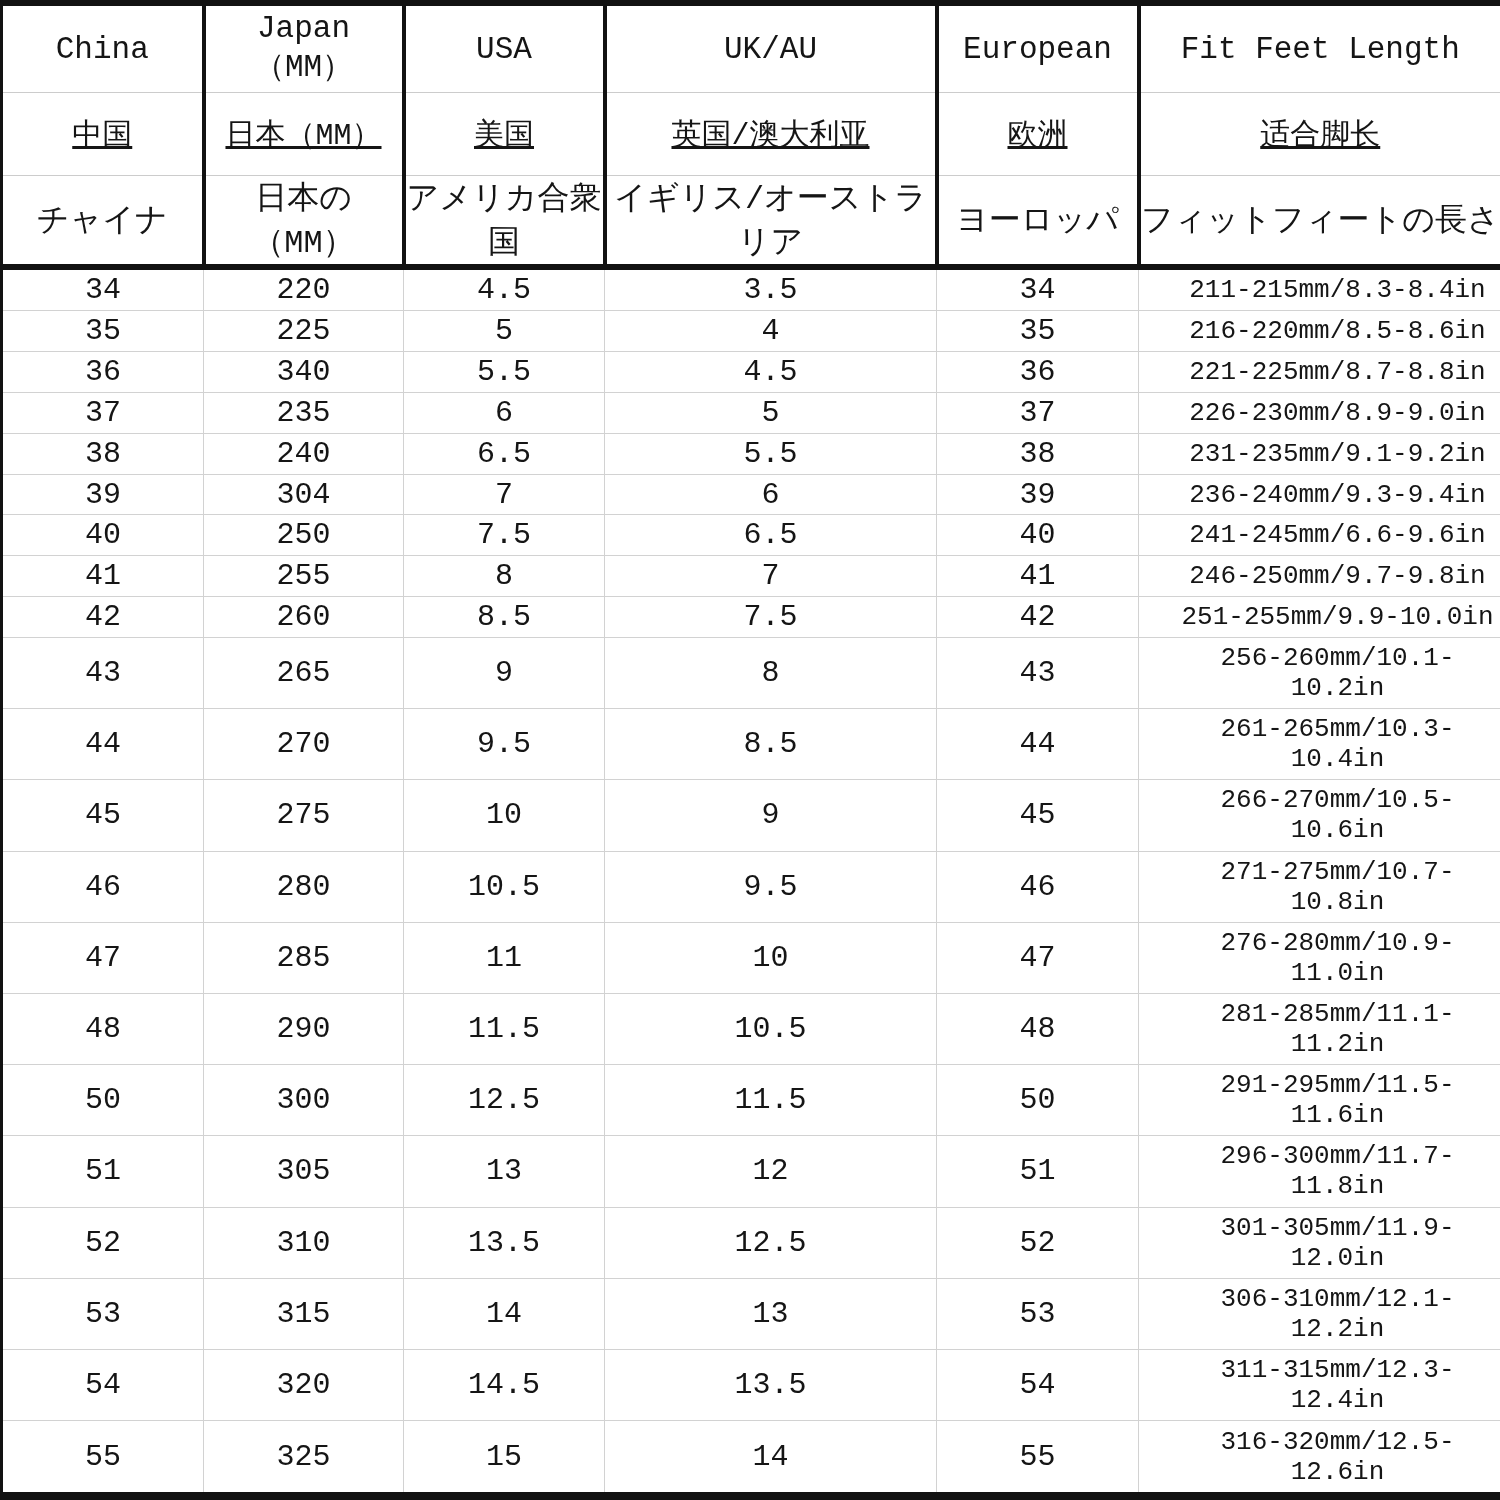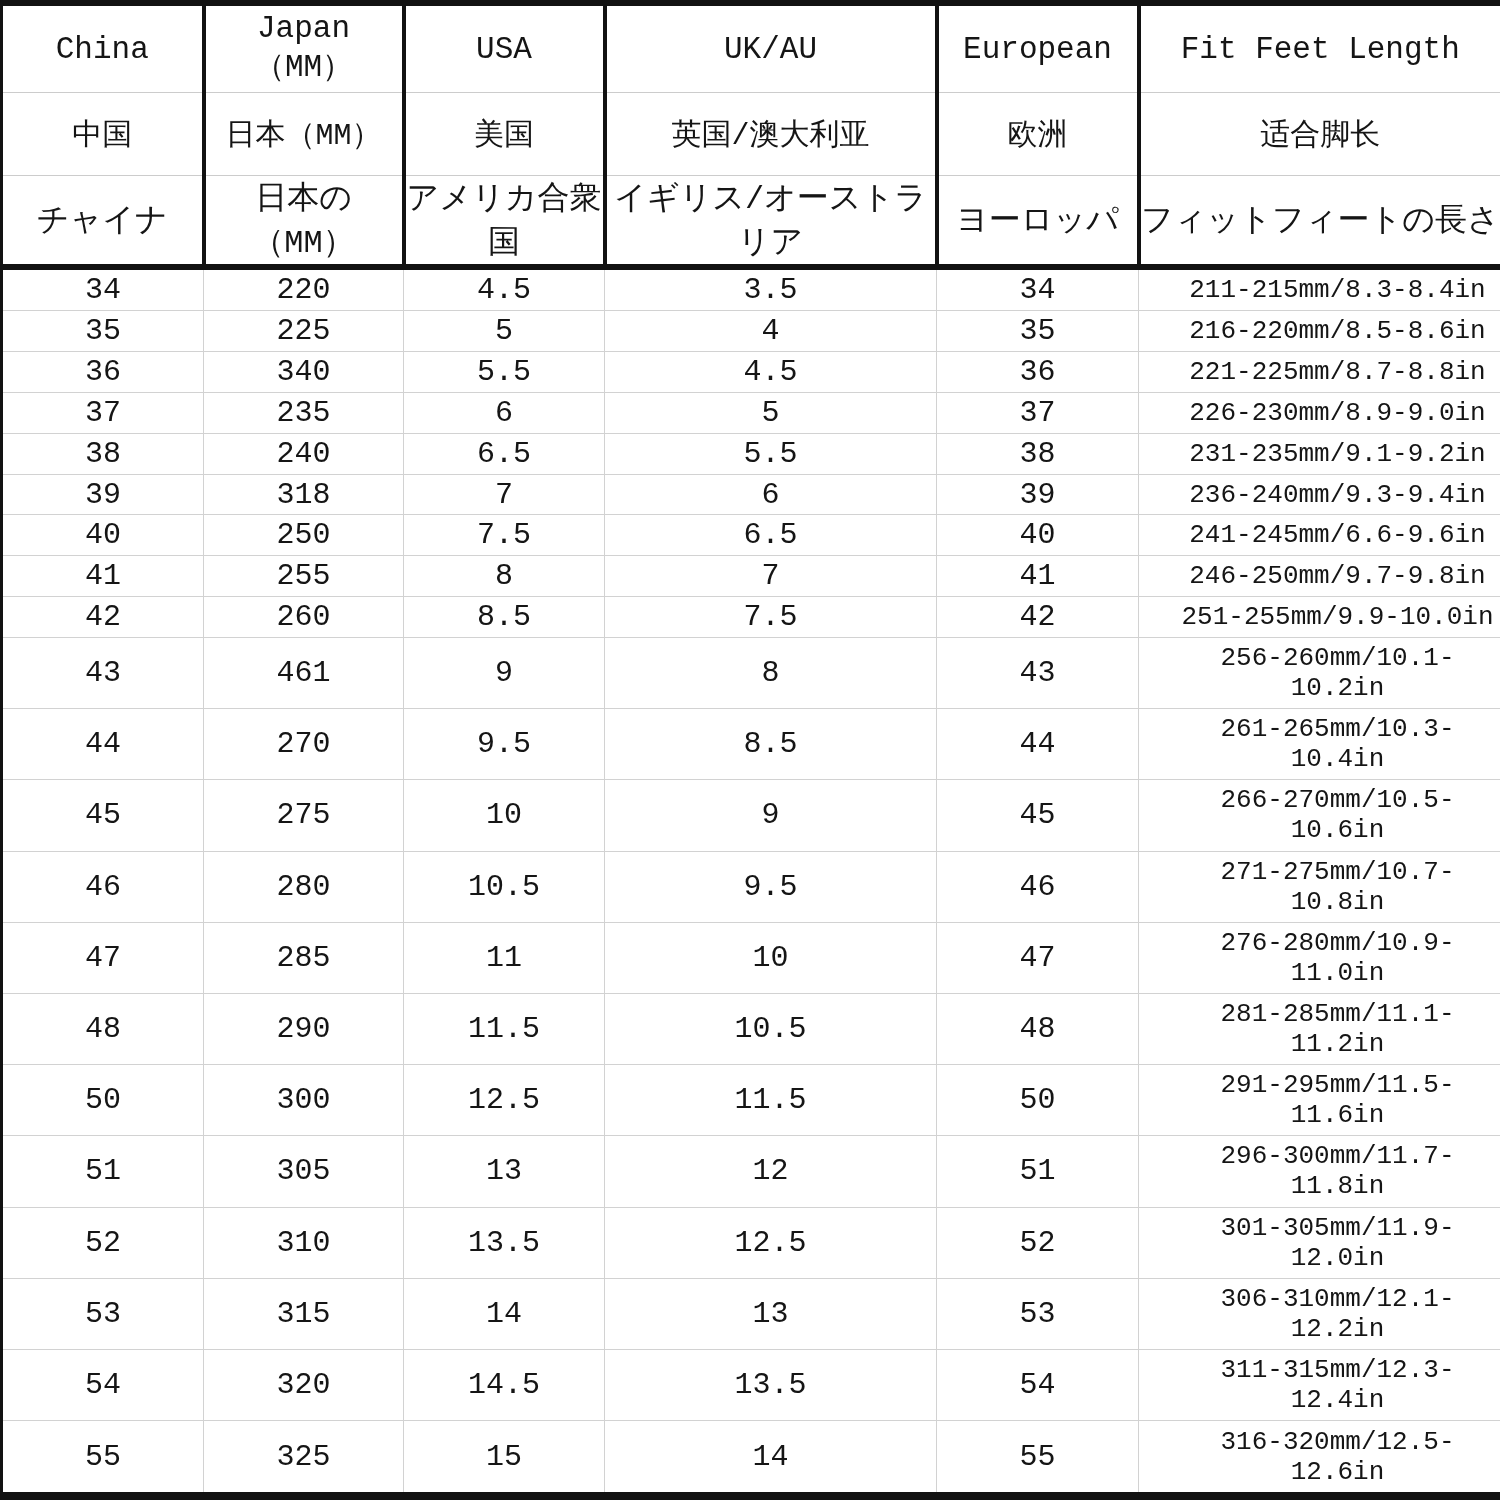--- a/index.html
+++ b/index.html
@@ -28,21 +28,21 @@
     font-weight: normal;
     text-align: center;
     vertical-align: middle;
     white-space: pre-line;
     border-left: 4px solid #121212;
     border-bottom: 1px solid #cccccc;
     padding: 0;
   }
   thead th:first-child { border-left: none; }
   thead tr.hdr-en th { height: 86px; font-size: 31px; }
-  thead tr.hdr-zh th { height: 82px; font-size: 30px; }
+  thead tr.hdr-zh th { height: 82px; font-size: 30px; text-decoration: underline; }
   thead tr.hdr-ja th { height: 80px; font-size: 32px; border-bottom: 6px solid #121212; }
   thead tr.hdr-en th.col-japan { line-height: 1.25; }
   tbody td {
     text-align: center;
     vertical-align: middle;
     font-size: 30px;
     border: 1px solid #d2d2d2;
     padding: 0;
   }
   tbody td:first-child { border-left: none; }
@@ -124,21 +124,21 @@
       <tr>
         <td>38</td>
         <td>240</td>
         <td>6.5</td>
         <td>5.5</td>
         <td>38</td>
         <td>231-235mm/9.1-9.2in</td>
       </tr>
       <tr>
         <td>39</td>
-        <td>318</td>
+        <td>304</td>
         <td>7</td>
         <td>6</td>
         <td>39</td>
         <td>236-240mm/9.3-9.4in</td>
       </tr>
       <tr>
         <td>40</td>
         <td>250</td>
         <td>7.5</td>
         <td>6.5</td>
@@ -156,21 +156,21 @@
       <tr>
         <td>42</td>
         <td>260</td>
         <td>8.5</td>
         <td>7.5</td>
         <td>42</td>
         <td>251-255mm/9.9-10.0in</td>
       </tr>
       <tr>
         <td>43</td>
-        <td>461</td>
+        <td>265</td>
         <td>9</td>
         <td>8</td>
         <td>43</td>
         <td>256-260mm/10.1-10.2in</td>
       </tr>
       <tr>
         <td>44</td>
         <td>270</td>
         <td>9.5</td>
         <td>8.5</td>

